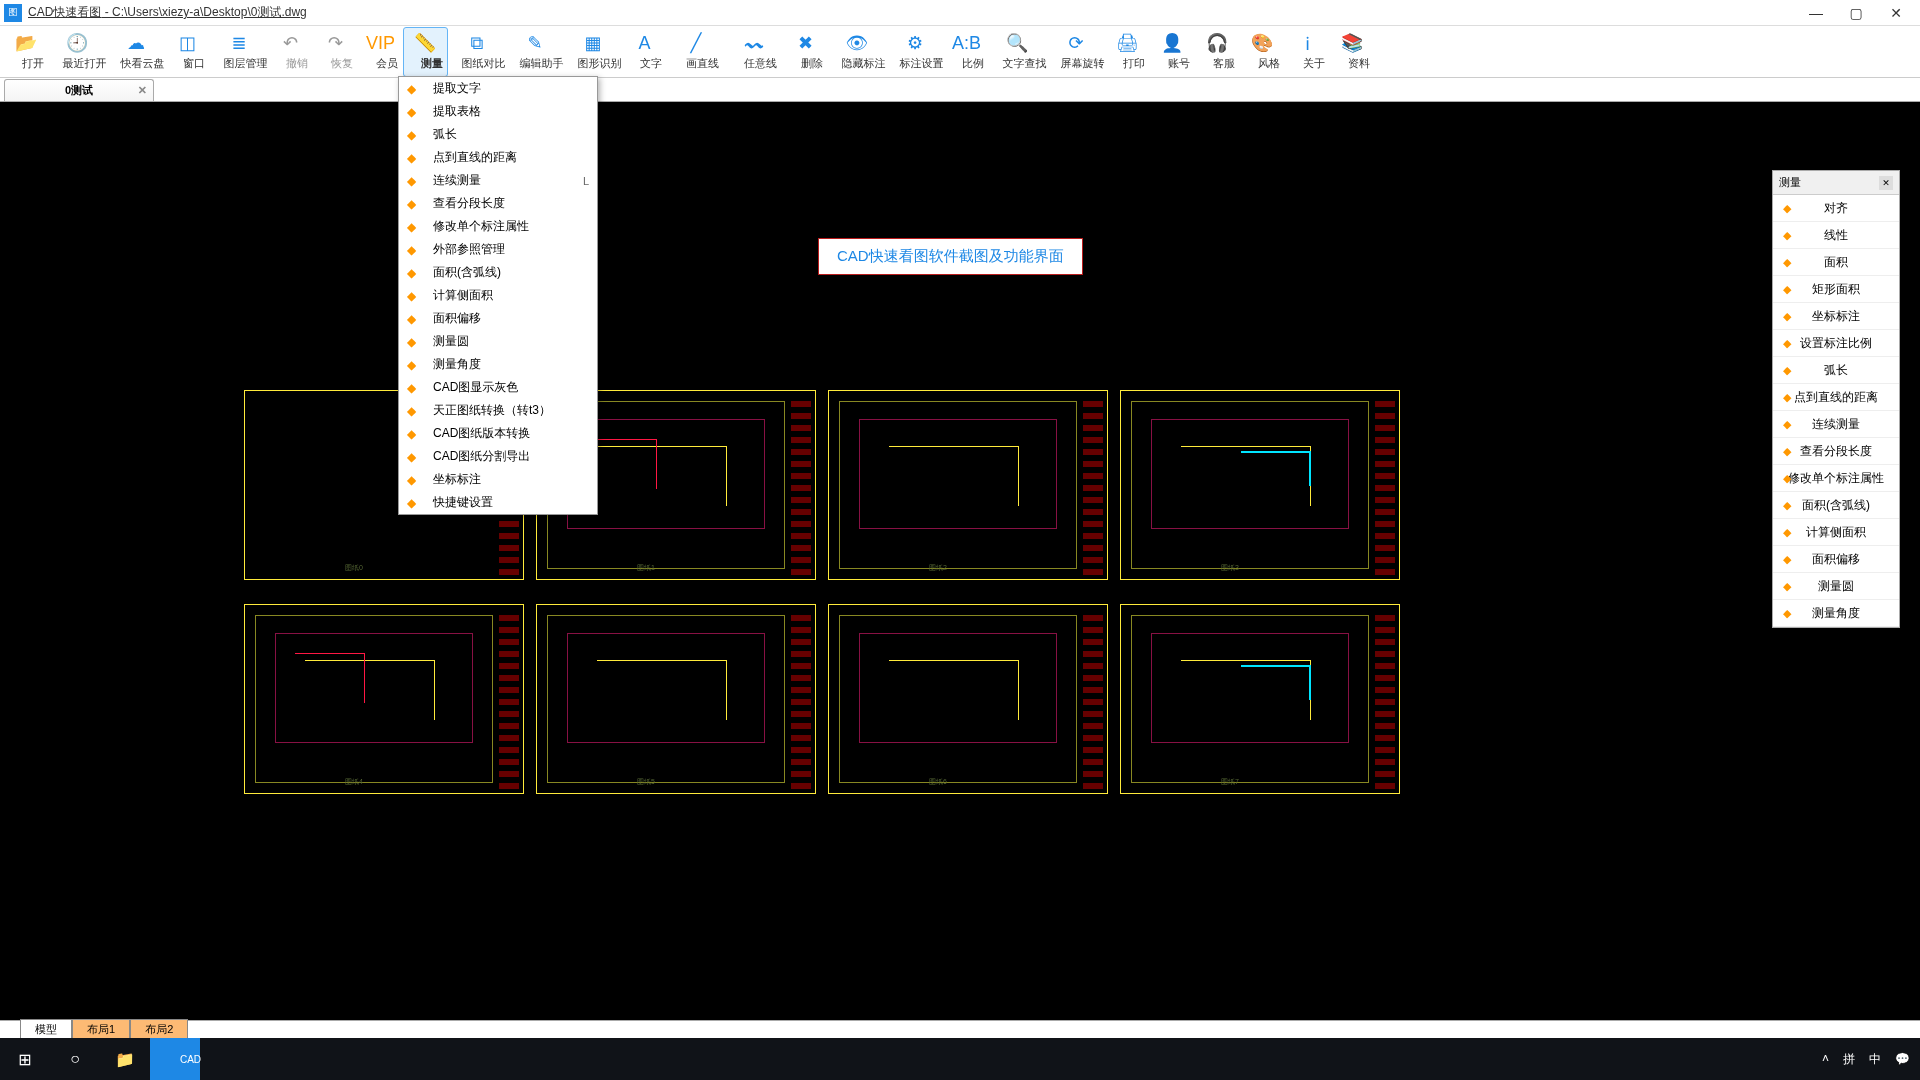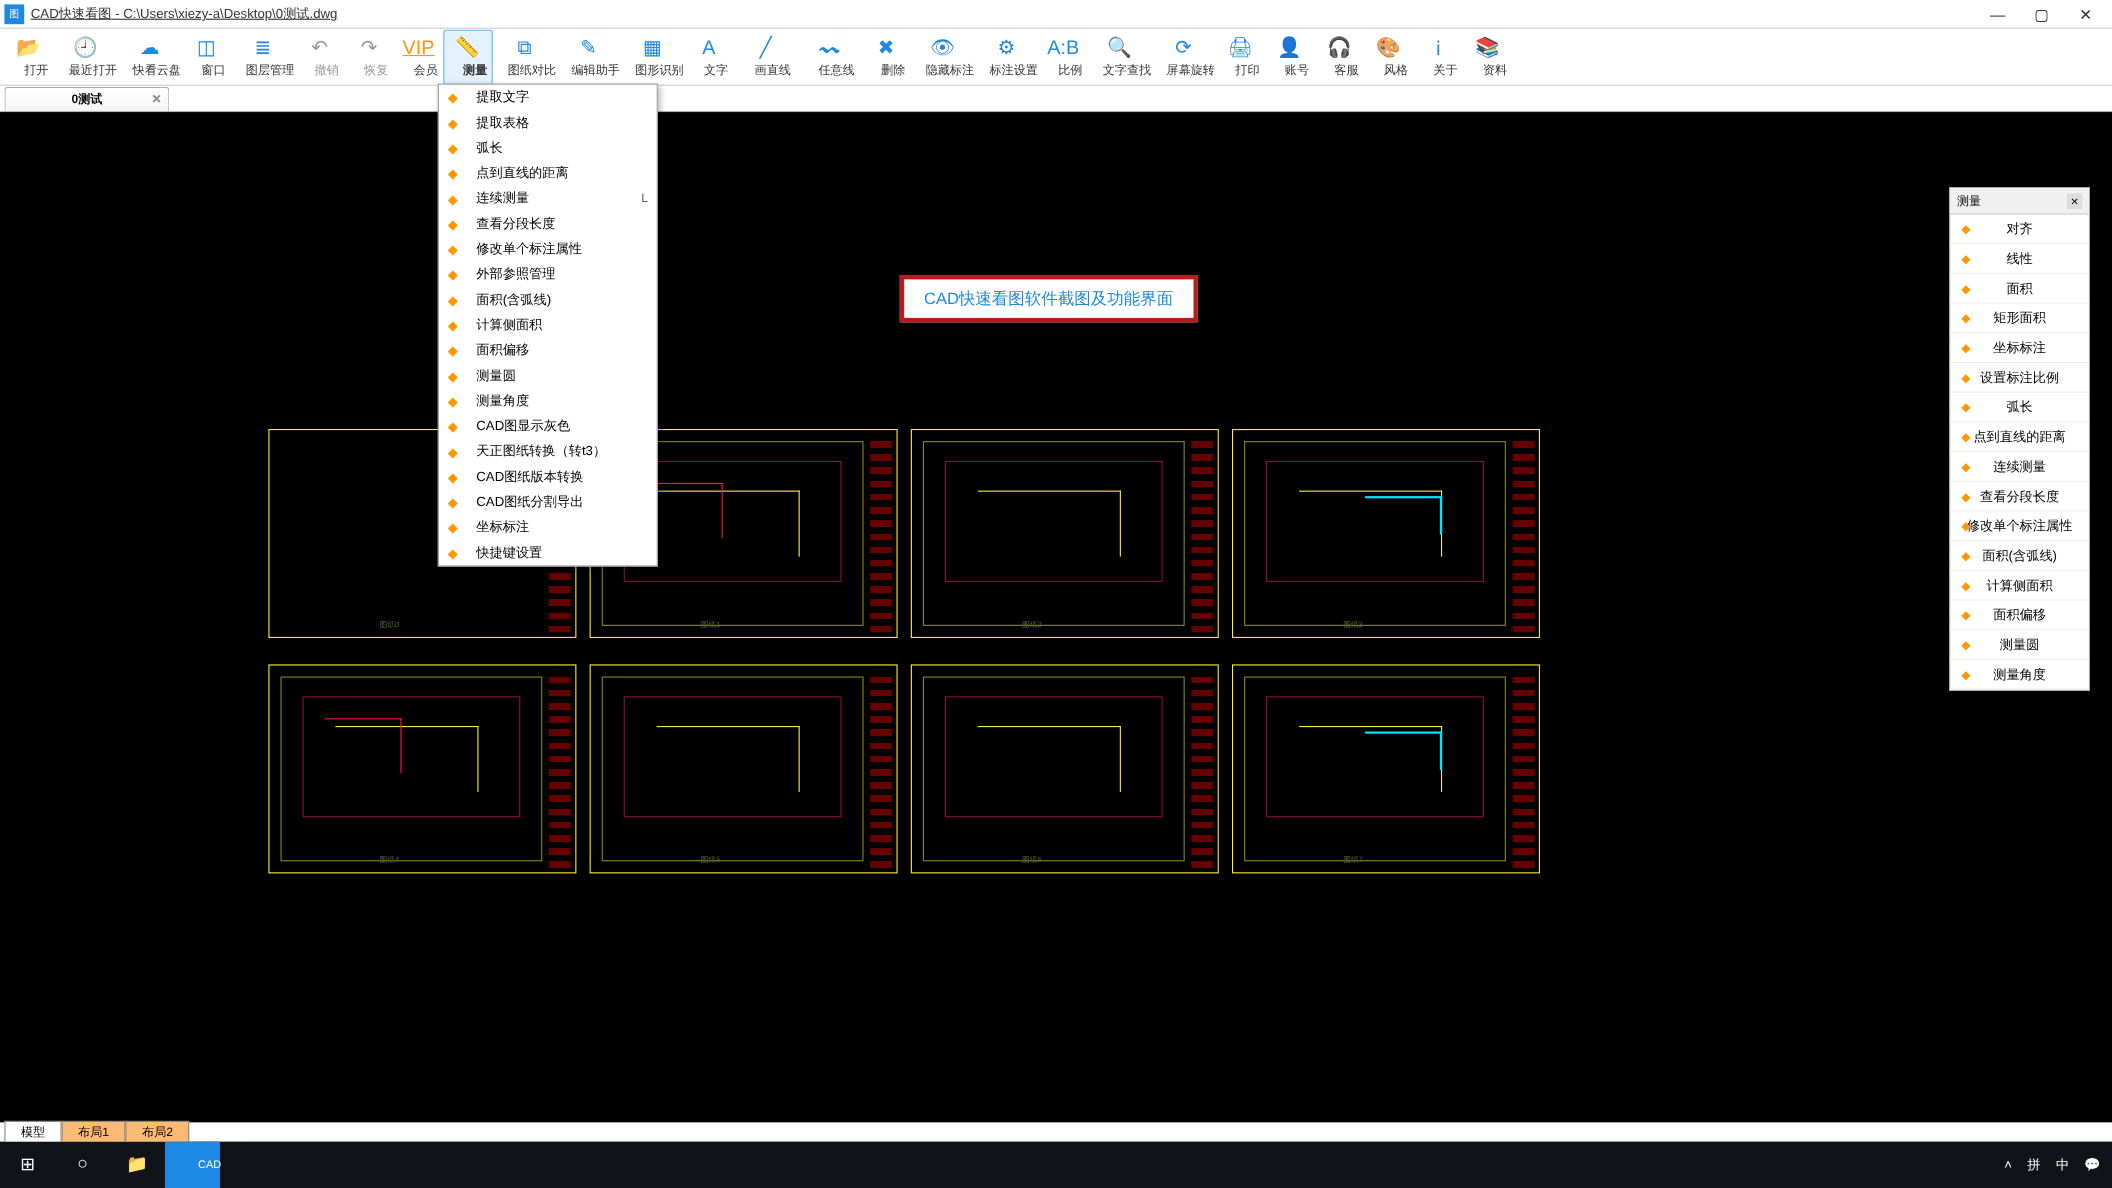--- a/index.html
+++ b/index.html
@@ -9,21 +9,21 @@
 .titlebar .app-icon { width: 18px; height: 18px; background: #1e88e5; color: #fff; font-size: 9px; display: flex; align-items: center; justify-content: center; margin-right: 6px; }
 .titlebar .title { font-size: 12px; color: #333; flex: 1; text-decoration: underline; }
 .titlebar .wincontrols { display: flex; }
 .titlebar .winbtn { width: 40px; height: 24px; display: flex; align-items: center; justify-content: center; font-size: 14px; color: #333; cursor: pointer; }
 
 .toolbar { height: 52px; background: #fff; display: flex; align-items: center; padding: 0 4px; border-bottom: 1px solid #ccc; }
 .tool { width: 45px; height: 50px; display: flex; flex-direction: column; align-items: center; justify-content: center; cursor: pointer; border-radius: 3px; }
 .tool.wide { width: 58px; }
 .tool.active { background: #e3f2fd; border: 1px solid #64b5f6; }
 .tool .ticon { width: 24px; height: 22px; display: flex; align-items: center; justify-content: center; color: #1e88e5; font-size: 18px; }
-.tool .ticon.orange { color: #ff9800; text-decoration: underline; }
+.tool .ticon.orange { color: #ff9800; }
 .tool .ticon.gray { color: #999; }
 .tool .tlabel { font-size: 11px; color: #333; margin-top: 2px; margin-left: 13px; }
 .tool .tlabel.gray { color: #999; }
 .tool .tlabel.bold { font-weight: bold; }
 
 .tabbar { height: 24px; background: #fff; display: flex; align-items: flex-end; border-bottom: 1px solid #aaa; font-weight: bold; }
 .filetab { height: 22px; min-width: 150px; background: linear-gradient(#fff,#f4f4f4); border: 1px solid #aaa; border-bottom: none; display: flex; align-items: center; justify-content: center; font-size: 11px; position: relative; margin-left: 4px; border-radius: 3px 3px 0 0; }
 .filetab .close { position: absolute; right: 6px; color: #888; font-size: 11px; }
 
 .canvas { position: absolute; top: 102px; left: 0; right: 0; bottom: 42px; background: #000; }
@@ -33,38 +33,38 @@
 .dropitem .micon { width: 18px; height: 16px; margin-right: 8px; color: #ff9800; font-size: 12px; display: flex; align-items: center; }
 .dropitem .mlabel { flex: 1; }
 .dropitem .shortcut { color: #666; font-size: 11px; }
 
 .side-panel { position: absolute; top: 170px; right: 20px; width: 128px; background: #fff; border: 1px solid #aaa; z-index: 50; }
 .side-header { height: 24px; background: #f0f0f0; display: flex; align-items: center; padding: 0 6px; font-size: 11px; border-bottom: 1px solid #ccc; }
 .side-header .closebtn { margin-left: auto; width: 14px; height: 14px; background: #ddd; display: flex; align-items: center; justify-content: center; font-size: 9px; }
 .side-item { height: 27px; display: flex; align-items: center; justify-content: center; font-size: 12px; border-bottom: 1px solid #eee; cursor: pointer; position: relative; }
 .side-item .sicon { position: absolute; left: 10px; color: #ff9800; font-size: 11px; }
 
-.center-label { position: absolute; top: 148px; left: 818px; background: #fff; border: 4px solid #b91c1c; padding: 8px 18px; font-size: 15px; color: #1e88e5; z-index: 30; }
+.center-label { position: absolute; top: 136px; left: 818px; background: #fff; border: 1px solid #b91c1c; padding: 8px 18px; font-size: 15px; color: #1e88e5; z-index: 30; }
 
 .drawings { position: absolute; top: 288px; left: 244px; display: grid; grid-template-columns: repeat(4, 280px); grid-template-rows: repeat(2, 190px); gap: 24px 12px; }
 .drawing { border: 1px solid #ffeb3b; position: relative; background: #000; }
 .drawing .inner { position: absolute; inset: 10px 30px 10px 10px; border: 1px solid #888822; }
 .drawing .plan { position: absolute; inset: 28px 50px 50px 30px; border: 1px solid #881144; }
 .drawing .sidebar-strip { position: absolute; right: 4px; top: 4px; bottom: 4px; width: 20px; background: repeating-linear-gradient(0deg, #660000 0, #660000 6px, #000 6px, #000 12px); }
 .drawing .wiring.y { position: absolute; top: 55px; left: 60px; width: 130px; height: 60px; border: 1px solid #ffeb3b; border-left: none; border-bottom: none; }
 .drawing .wiring.r { position: absolute; top: 48px; left: 50px; width: 70px; height: 50px; border-top: 1px solid #ff1744; border-right: 1px solid #ff1744; }
 .drawing .wiring.c { position: absolute; top: 60px; left: 120px; width: 70px; height: 35px; border-top: 2px solid #00e5ff; border-right: 2px solid #00e5ff; }
 .drawing .caption { position: absolute; bottom: 6px; left: 36%; font-size: 7px; color: #556633; }
 
 .statusbar { position: absolute; bottom: 20px; left: 0; right: 0; height: 22px; background: #fff; border-top: 1px solid #888; display: flex; align-items: center; font-size: 11px; }
 .layout-tabs { display: flex; height: 20px; }
 .layout-tab { padding: 2px 14px; border: 1px solid #888; border-bottom: none; background: #fdba74; font-size: 11px; cursor: pointer; margin-top: -1px; }
 .layout-tab.active { background: #fff; }
 .status-right { margin-left: 370px; }
-.coords-bar { position: absolute; bottom: 42px; left: 0; right: 0; height: 18px; background: #fff; display: flex; align-items: center; font-size: 11px; padding-left: 4px; border-top: 1px solid #aaa; }
+.coords-bar { position: absolute; bottom: 42px; left: 0; right: 0; height: 18px; background: #fff; display: flex; align-items: center; font-size: 11px; padding-left: 20px; border-top: 1px solid #aaa; }
 .coords-bar + .statusbar { bottom: 20px; }
 
 .taskbar { position: absolute; bottom: 0; left: 0; right: 0; height: 42px; background: #101318; display: flex; align-items: center; }
 .taskbtn { width: 50px; height: 42px; display: flex; align-items: center; justify-content: center; color: #fff; font-size: 16px; cursor: pointer; }
 .taskbtn.active { background: #2a3a5a; padding-left: 31px; }
 .tray { margin-left: auto; display: flex; align-items: center; color: #fff; font-size: 12px; padding-right: 10px; gap: 14px; }
 </style>
 </head>
 <body>
 

